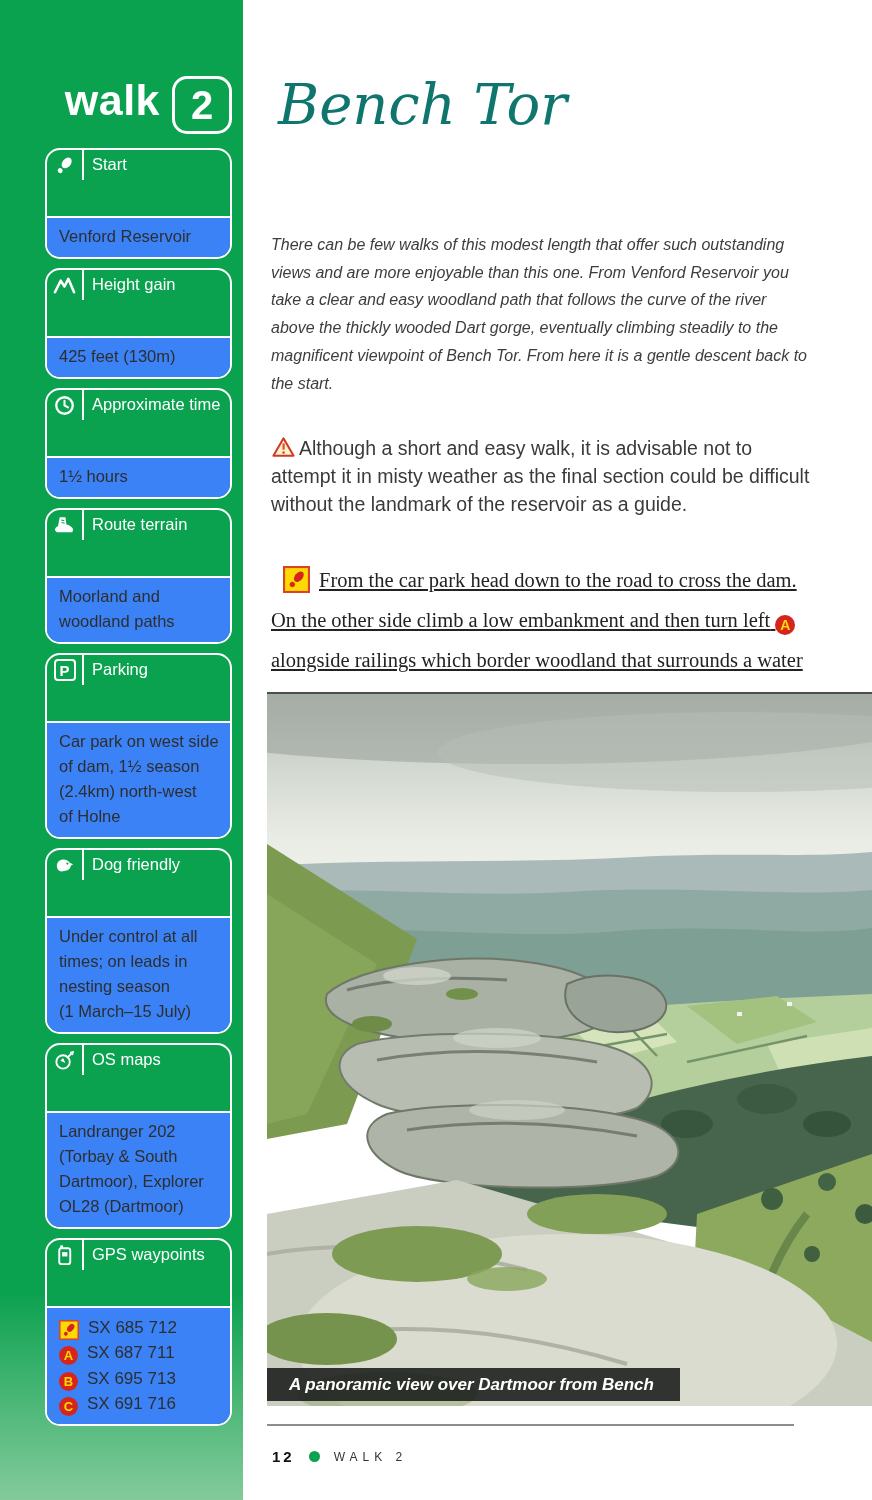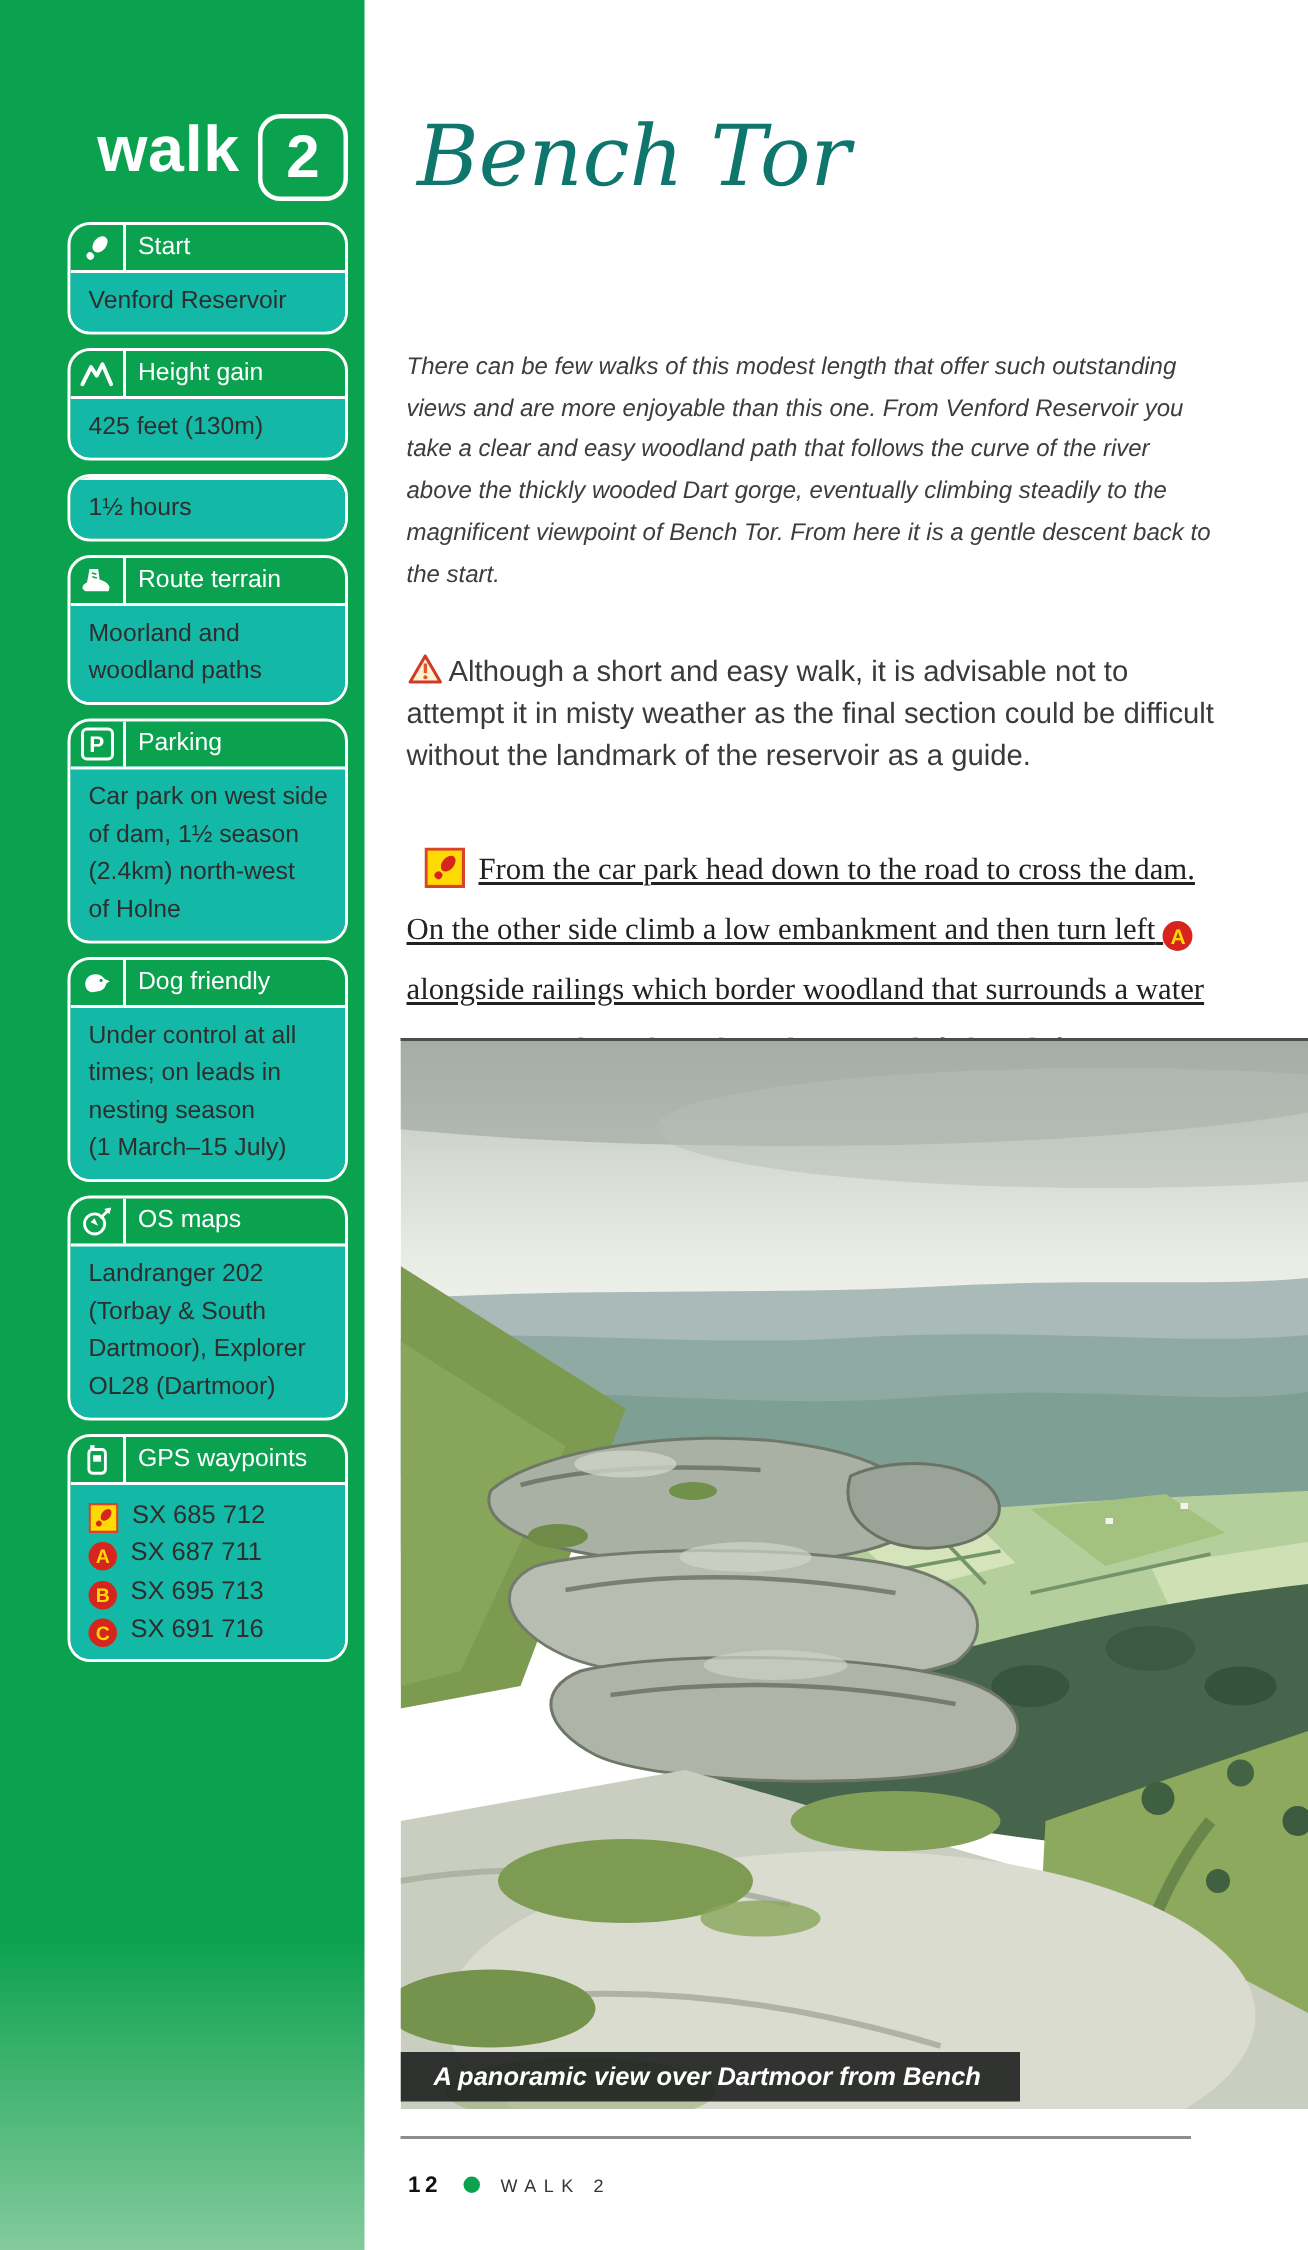--- a/index.html
+++ b/index.html
@@ -17,22 +17,22 @@
                   color:#fff; font-weight:bold; font-size:40px; }
   .cards { position:absolute; top:148px; left:45px; width:187px; }
   .card { border:2.5px solid #fff; border-radius:15px; overflow:hidden; margin-bottom:9px;
           background:#0aa14f; }
   .card-header { display:flex; align-items:stretch; height:30px; }
   .icon-box { width:37px; border-right:2.5px solid #fff; display:flex;
               align-items:center; justify-content:center; flex:none; }
   .icon-box svg { width:23px; height:23px; display:block; }
   .card-label { color:#fff; font-weight:normal; font-size:16.5px; line-height:29px;
                 padding-left:8px; white-space:nowrap; }
-  .card-body { background:#14b8a6; border-top:2.5px solid #fff; padding:6px 8px 8px 12px;
-               font-size:16.5px; line-height:25px; color:#2e2e2e; white-space:pre-line; }
+  .card-body { background:#3b82f6; border-top:2.5px solid #fff; padding:6px 8px 8px 12px;
+               font-size:16.5px; line-height:25px; color:#2e2e2e; white-space:pre-line;margin-top:36px; }
   .p-box { display:inline-block; width:22px; height:22px; border:2px solid #fff; border-radius:4px;
            color:#fff; font-weight:bold; font-size:15px; text-align:center; line-height:19px; }
   .wp-row { display:flex; align-items:flex-end; gap:9px; height:25.5px; font-size:17px; color:#2e2e2e; }
   .wp-foot { width:20px; height:20px; flex:none; }
   .wp-circle { width:19px; height:19px; border-radius:50%; background:#d6251c; color:#ffd903;
                font-weight:bold; font-size:13px; display:flex; align-items:center;
                justify-content:center; flex:none; }
 
   
   .title { position:absolute; left:278px; top:72px; width:540px;
@@ -103,20 +103,29 @@
           <svg viewBox="0 0 24 24">
               <path d="M2 19 L8 7 L12 13 L16 5 L22 19" fill="none" stroke="#fff" stroke-width="2.7" stroke-linecap="round" stroke-linejoin="round"></path>
             </svg>
         </span>
         <span class="card-label">Height gain</span>
       </div>
       <div class="card-body">425 feet (130m)</div>
     </div>
 
     <div class="card">
+      <div class="card-header">
+        <span class="icon-box">
+          <svg viewBox="0 0 24 24">
+              <circle cx="12" cy="12" r="8.6" fill="none" stroke="#fff" stroke-width="2.4"></circle>
+              <path d="M12 7v5l3.6 2" fill="none" stroke="#fff" stroke-width="2.2" stroke-linecap="round"></path>
+            </svg>
+        </span>
+        <span class="card-label">Approximate time</span>
+      </div>
       <div class="card-body">1½ hours</div>
     </div>
 
     <div class="card">
       <div class="card-header">
         <span class="icon-box">
           <svg viewBox="0 0 24 24" fill="#fff">
               <path d="M7 3.5h6l1 7.5c3 .5 6 2.5 7 5l-.8 3H4l-2-2c0-2 1.2-3.6 3.2-4.2z"></path>
               <path d="M8.6 6.2l3.2.9M8.9 8.8l3.2.9" stroke="#0aa14f" stroke-width="1.1"></path>
             </svg>

